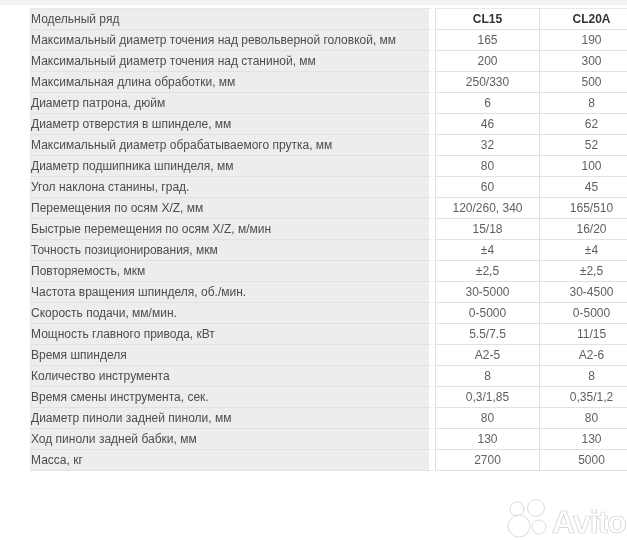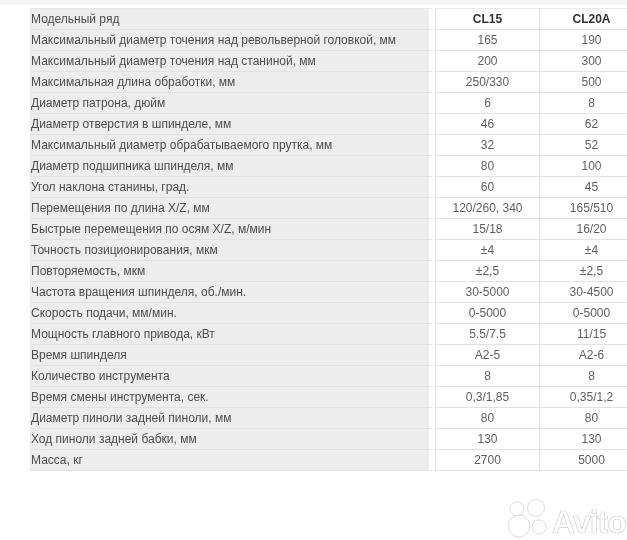--- a/index.html
+++ b/index.html
@@ -126,21 +126,21 @@
           <td class="label">Диаметр подшипника шпинделя, мм</td>
           <td class="val">80</td>
           <td class="val">100</td>
         </tr>
         <tr>
           <td class="label">Угол наклона станины, град.</td>
           <td class="val">60</td>
           <td class="val">45</td>
         </tr>
         <tr>
-          <td class="label">Перемещения по длина X/Z, мм</td>
+          <td class="label">Перемещения по осям X/Z, мм</td>
           <td class="val">120/260, 340</td>
           <td class="val">165/510</td>
         </tr>
         <tr>
           <td class="label">Быстрые перемещения по осям X/Z, м/мин</td>
           <td class="val">15/18</td>
           <td class="val">16/20</td>
         </tr>
         <tr>
           <td class="label">Точность позиционирования, мкм</td>

